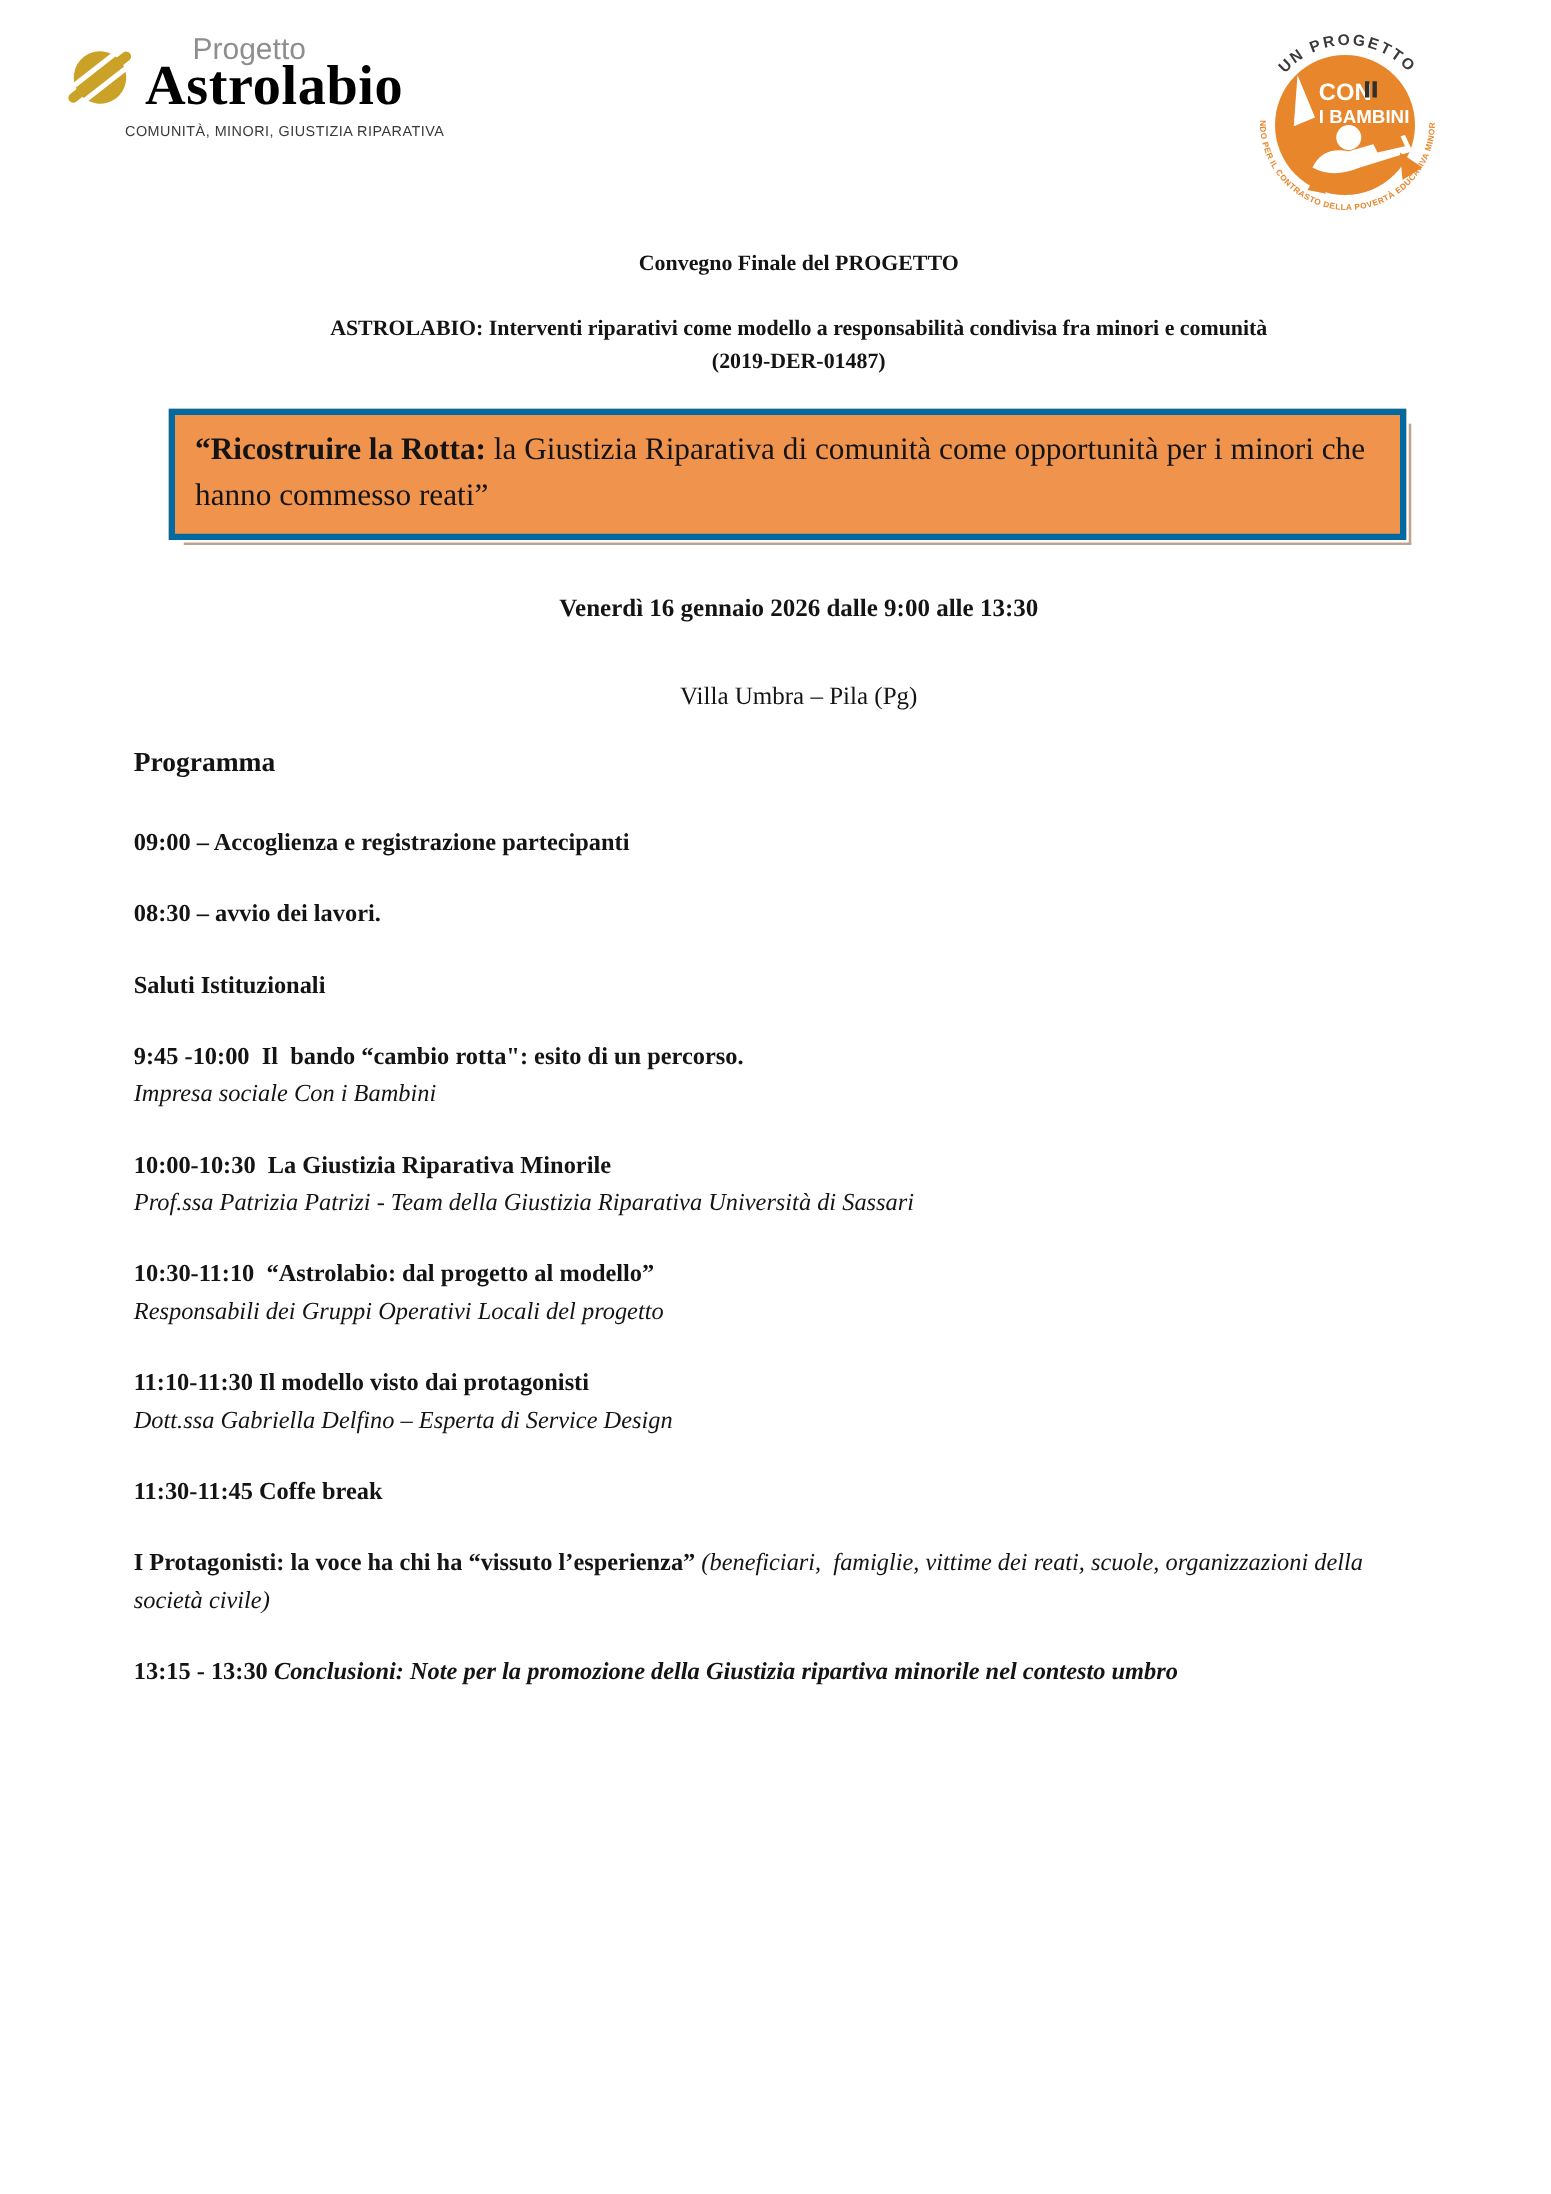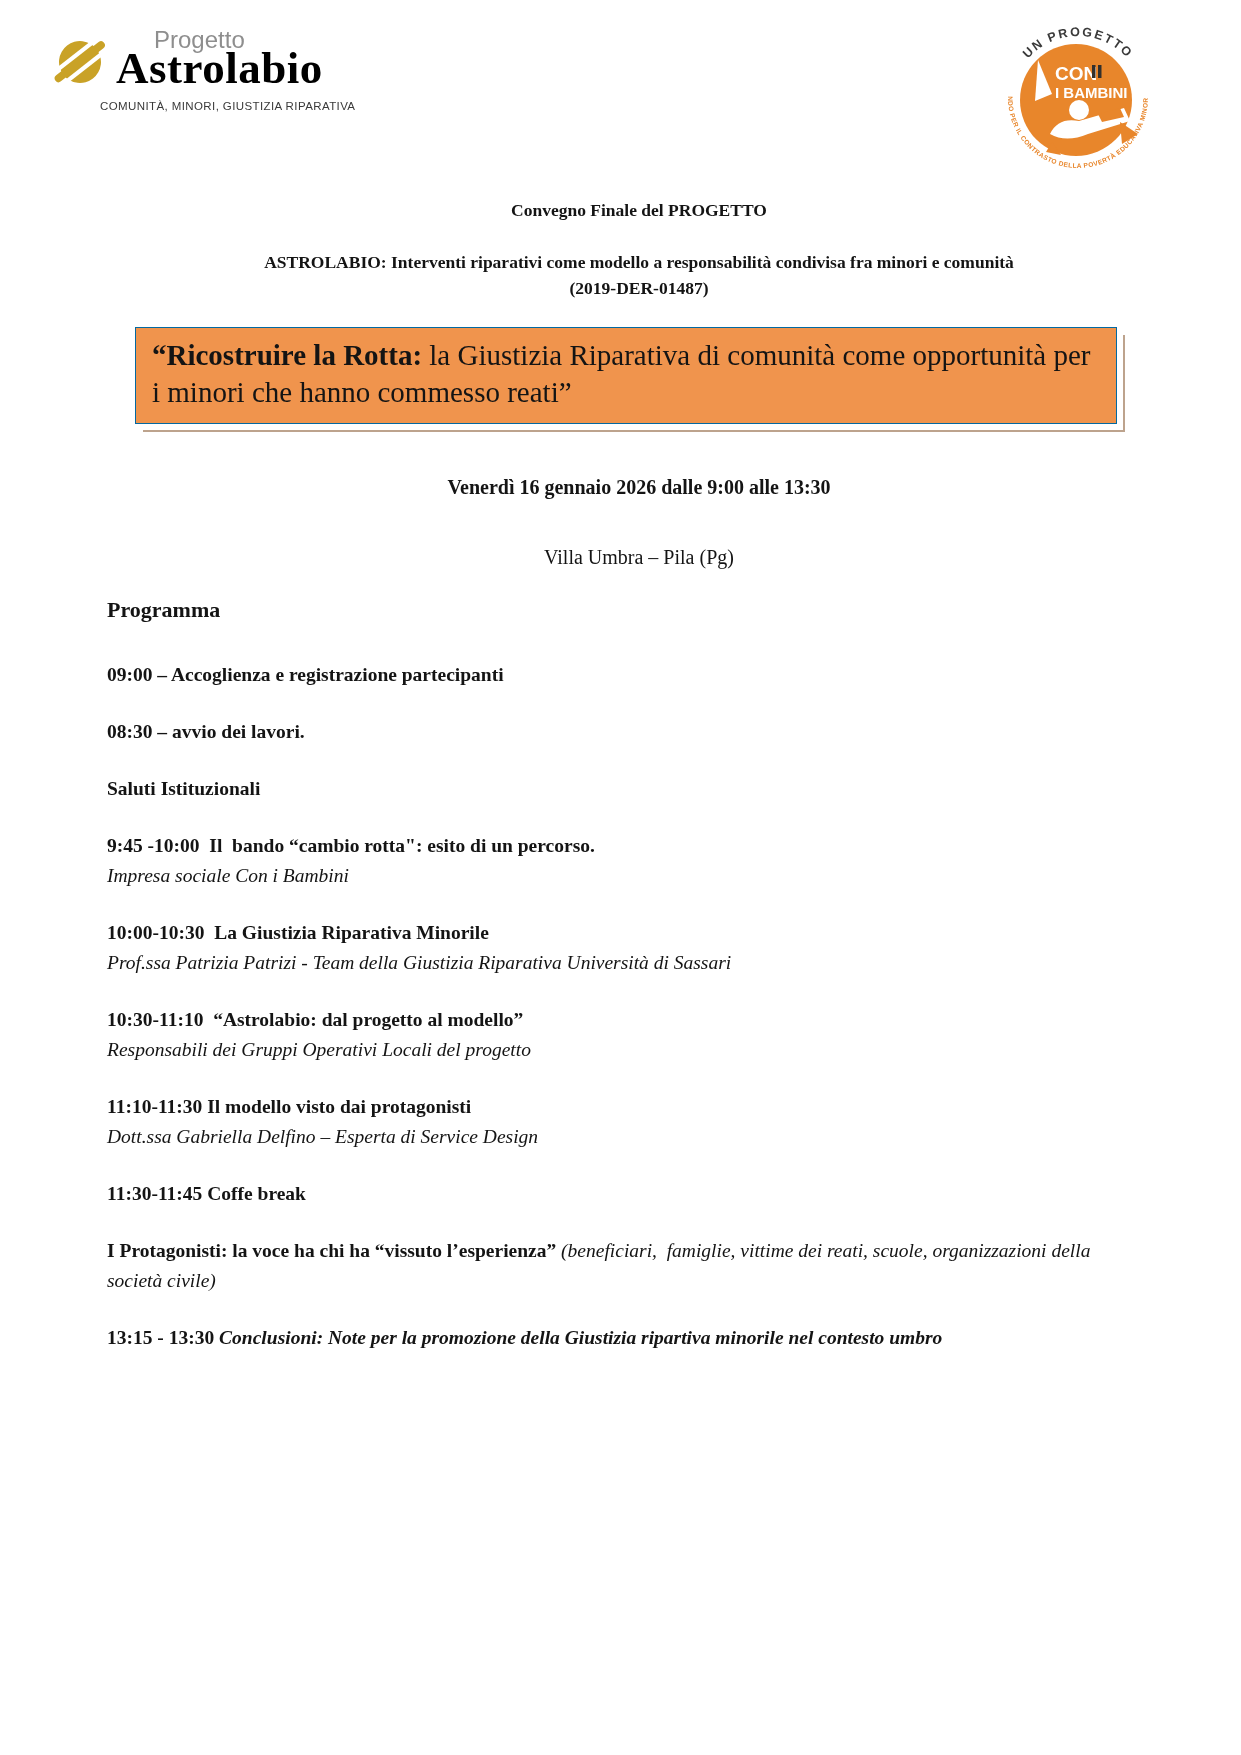--- a/index.html
+++ b/index.html
@@ -38,23 +38,23 @@
   
   .title-block { position: absolute; top: 200px; left: 0; right: 0; text-align: center; }
   .title-l1 { font-weight: bold; font-size: 17.5px; margin: 0 0 28px 0; }
   .title-l2 { font-weight: bold; font-size: 17.5px; margin: 0; line-height: 26px; white-space: pre-wrap; }
   .title-l3 { font-weight: bold; font-size: 17.5px; margin: 0; line-height: 26px; text-align: center; }
 
   
   .banner {
     position: absolute; left: 135px; top: 327px; width: 948px;
     background: #F0944D;
-    border: 1px solid #0369a1;
+    border: 5px solid #0369a1;
     padding: 9px 16px 12px 16px;
-    font-size: 29px; line-height: 37px;
+    font-size: 25px; line-height: 37px;
     white-space: pre-wrap;
     z-index: 0;
   }
   .banner::after {
     content: "";
     position: absolute; top: 7px; left: 7px; width: 100%; height: 100%;
     border-right: 2px solid #bda38d; border-bottom: 2px solid #bda38d;
     z-index: -1;
   }
   .banner .b { font-weight: bold; }

